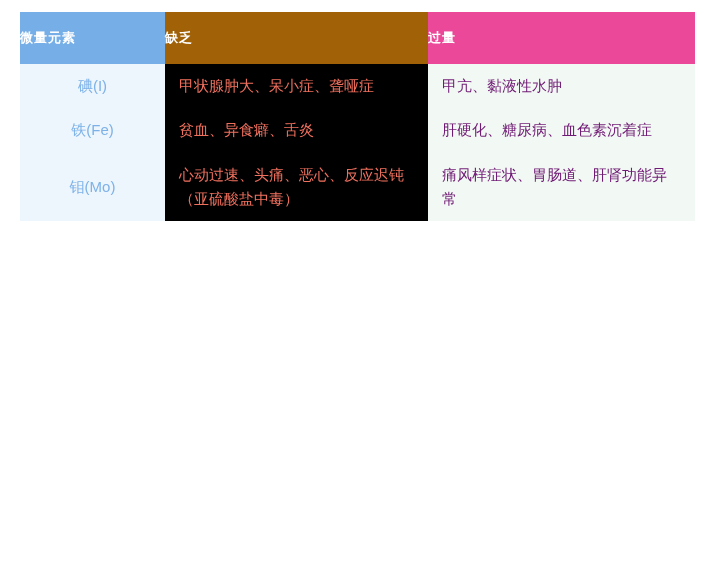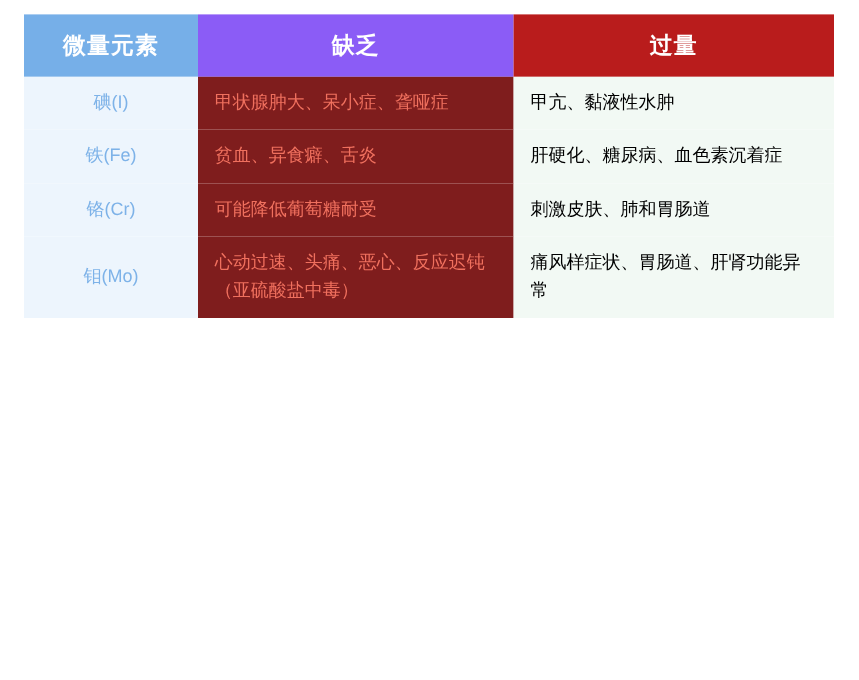--- a/index.html
+++ b/index.html
@@ -27,61 +27,61 @@
     width: 675px;
   }
 
   table.trace-table col.c-element { width: 145px; }
   table.trace-table col.c-deficiency { width: 263px; }
   table.trace-table col.c-excess { width: 267px; }
 
   thead th {
     height: 52px;
     padding: 0;
-    font-size: 19px;
+    font-size: 13px;
     font-weight: bold;
     color: #ffffff;
-    text-align: center;
+    text-align: left;
     vertical-align: middle;
     letter-spacing: 1px;
   }
 
   th.h-element { background: #76AFE8; }
-  th.h-deficiency { background: #8b5cf6; }
-  th.h-excess { background: #b91c1c; font-family: Liberation Mono, monospace; }
+  th.h-deficiency { background: #a16207; }
+  th.h-excess { background: #ec4899; font-family: Liberation Mono, monospace; }
 
   tbody td {
     padding: 10px 14px;
     font-size: 15px;
     line-height: 1.62;
     vertical-align: middle;
   }
 
   td.cell-element {
     background: #EDF5FD;
     color: #7DB2E8;
     text-align: center;
     padding-left: 6px;
     padding-right: 6px;
     white-space: nowrap;
   }
 
   td.cell-deficiency {
-    background: #7f1d1d;
+    background: #000000;
     color: #F0705E;
     text-align: left;
   }
 
   td.cell-deficiency.center {
     text-align: center;
   }
 
   td.cell-excess {
     background: #F2F9F4;
-    color: #000000;
+    color: #701a75;
     text-align: left;
   }
 </style>
 </head>
 <body>
 
 <div id="table-wrap">
   <table class="trace-table">
     <colgroup>
       <col class="c-element">
@@ -100,24 +100,19 @@
           <td class="cell-element">碘(I)</td>
           <td class="cell-deficiency">甲状腺肿大、呆小症、聋哑症</td>
           <td class="cell-excess">甲亢、黏液性水肿</td>
         </tr>
         <tr>
           <td class="cell-element">铁(Fe)</td>
           <td class="cell-deficiency">贫血、异食癖、舌炎</td>
           <td class="cell-excess">肝硬化、糖尿病、血色素沉着症</td>
         </tr>
         <tr>
-          <td class="cell-element">铬(Cr)</td>
-          <td class="cell-deficiency">可能降低葡萄糖耐受</td>
-          <td class="cell-excess">刺激皮肤、肺和胃肠道</td>
-        </tr>
-        <tr>
           <td class="cell-element">钼(Mo)</td>
           <td class="cell-deficiency">心动过速、头痛、恶心、反应迟钝（亚硫酸盐中毒）</td>
           <td class="cell-excess">痛风样症状、胃肠道、肝肾功能异常</td>
         </tr>
       </tbody>
   </table>
 </div>
 
 </body></html>

